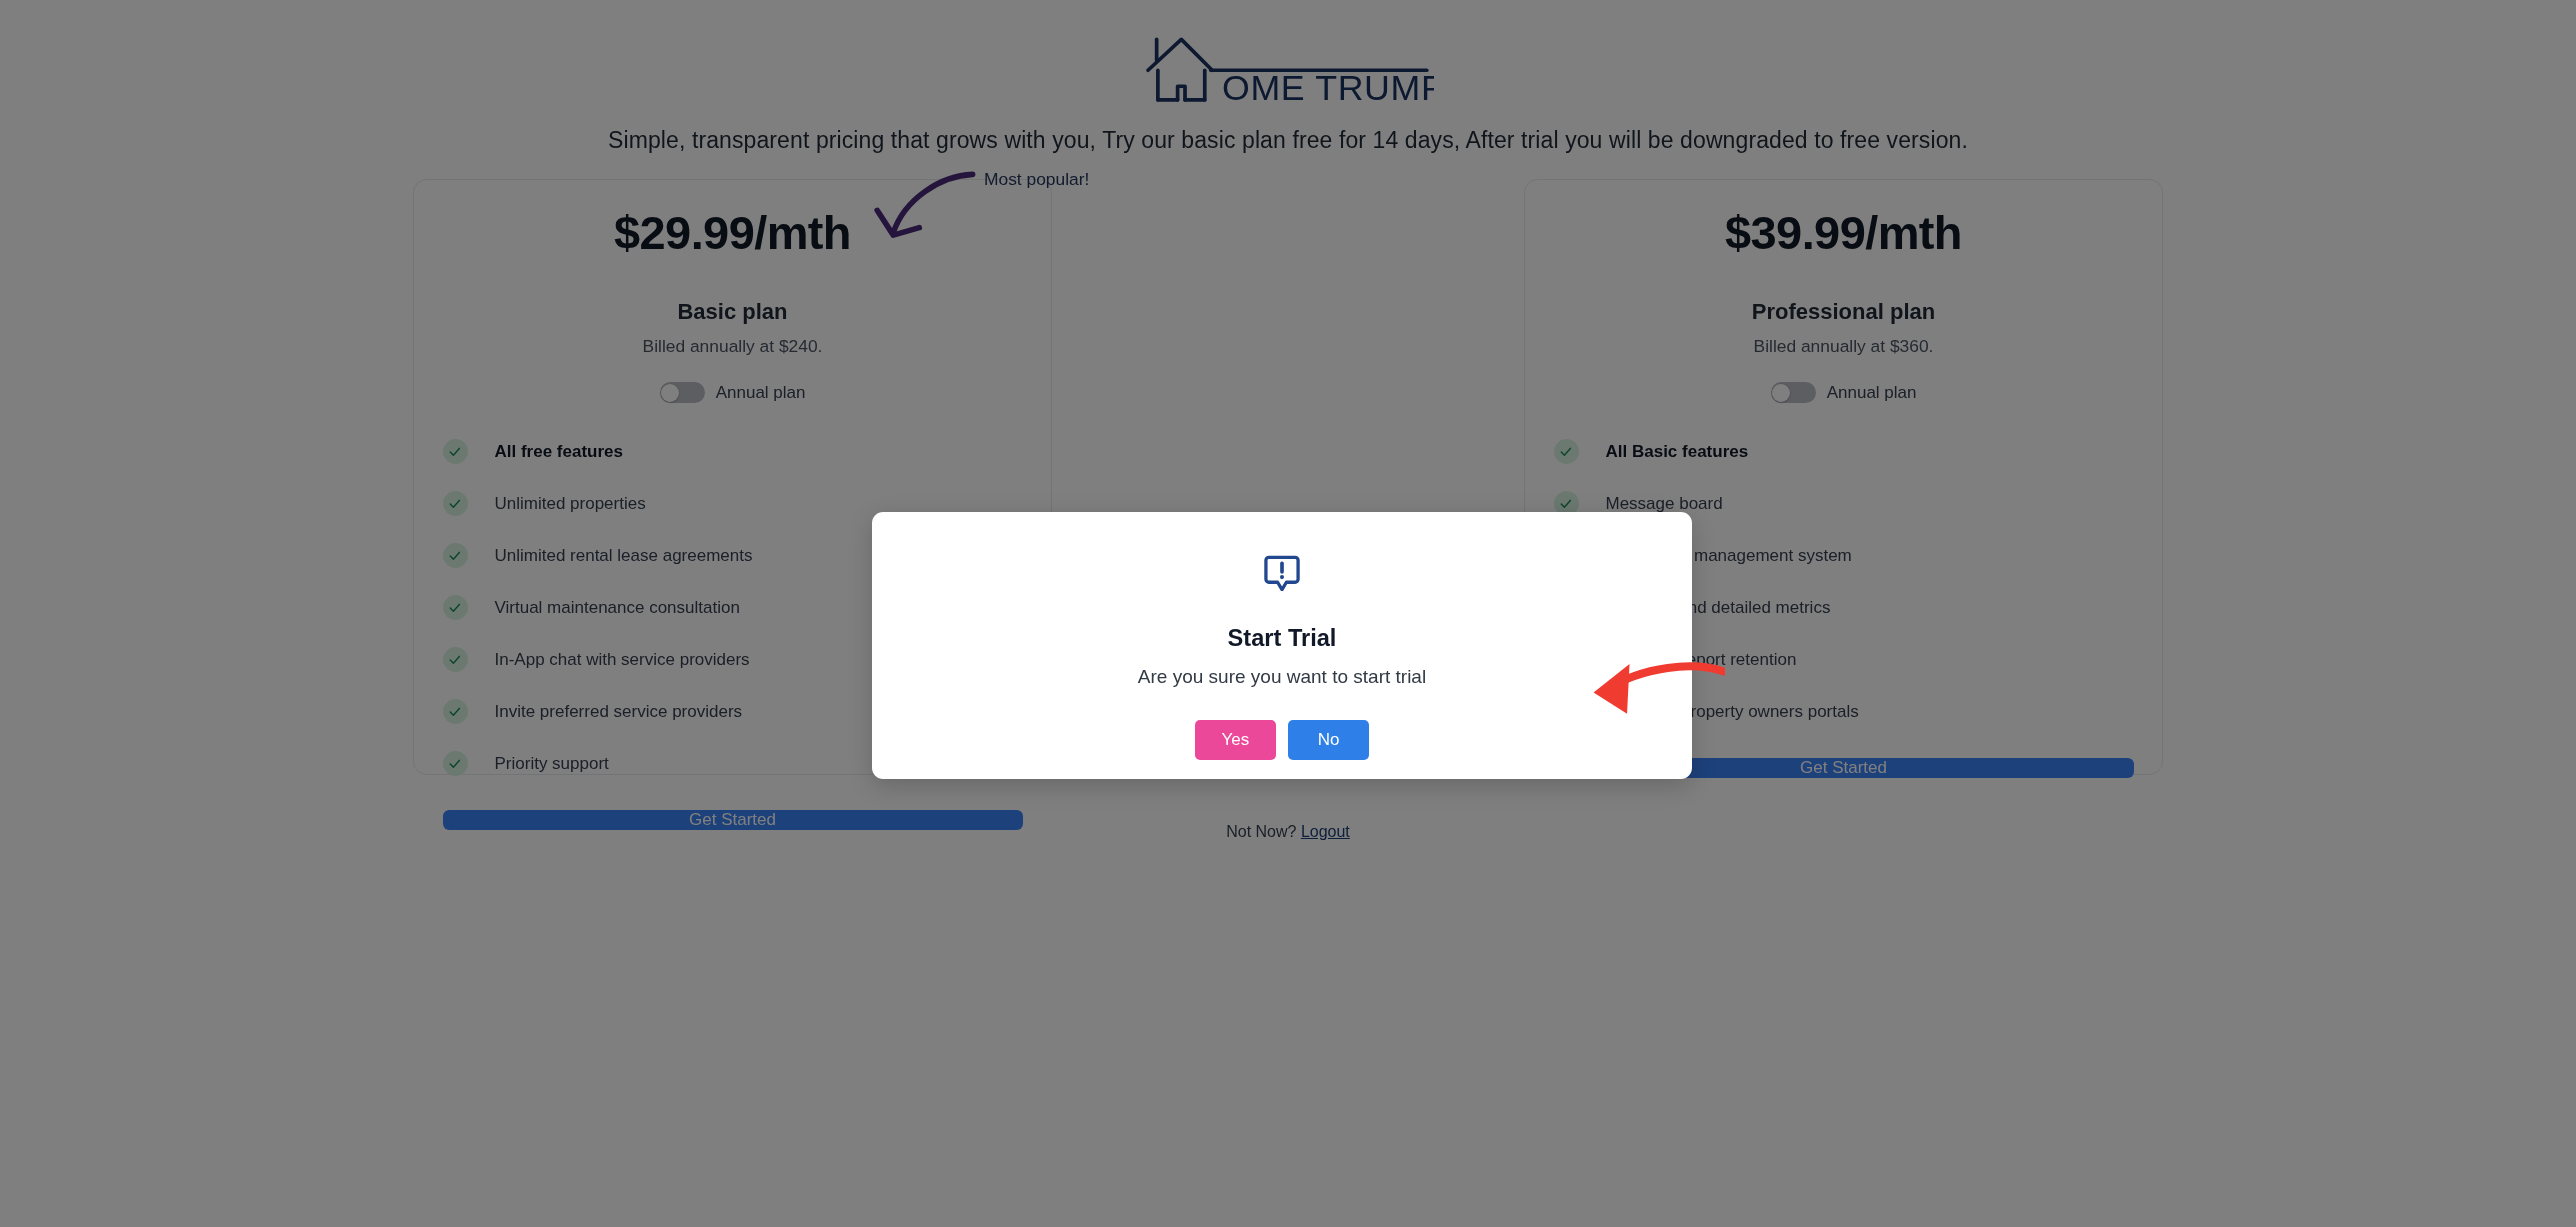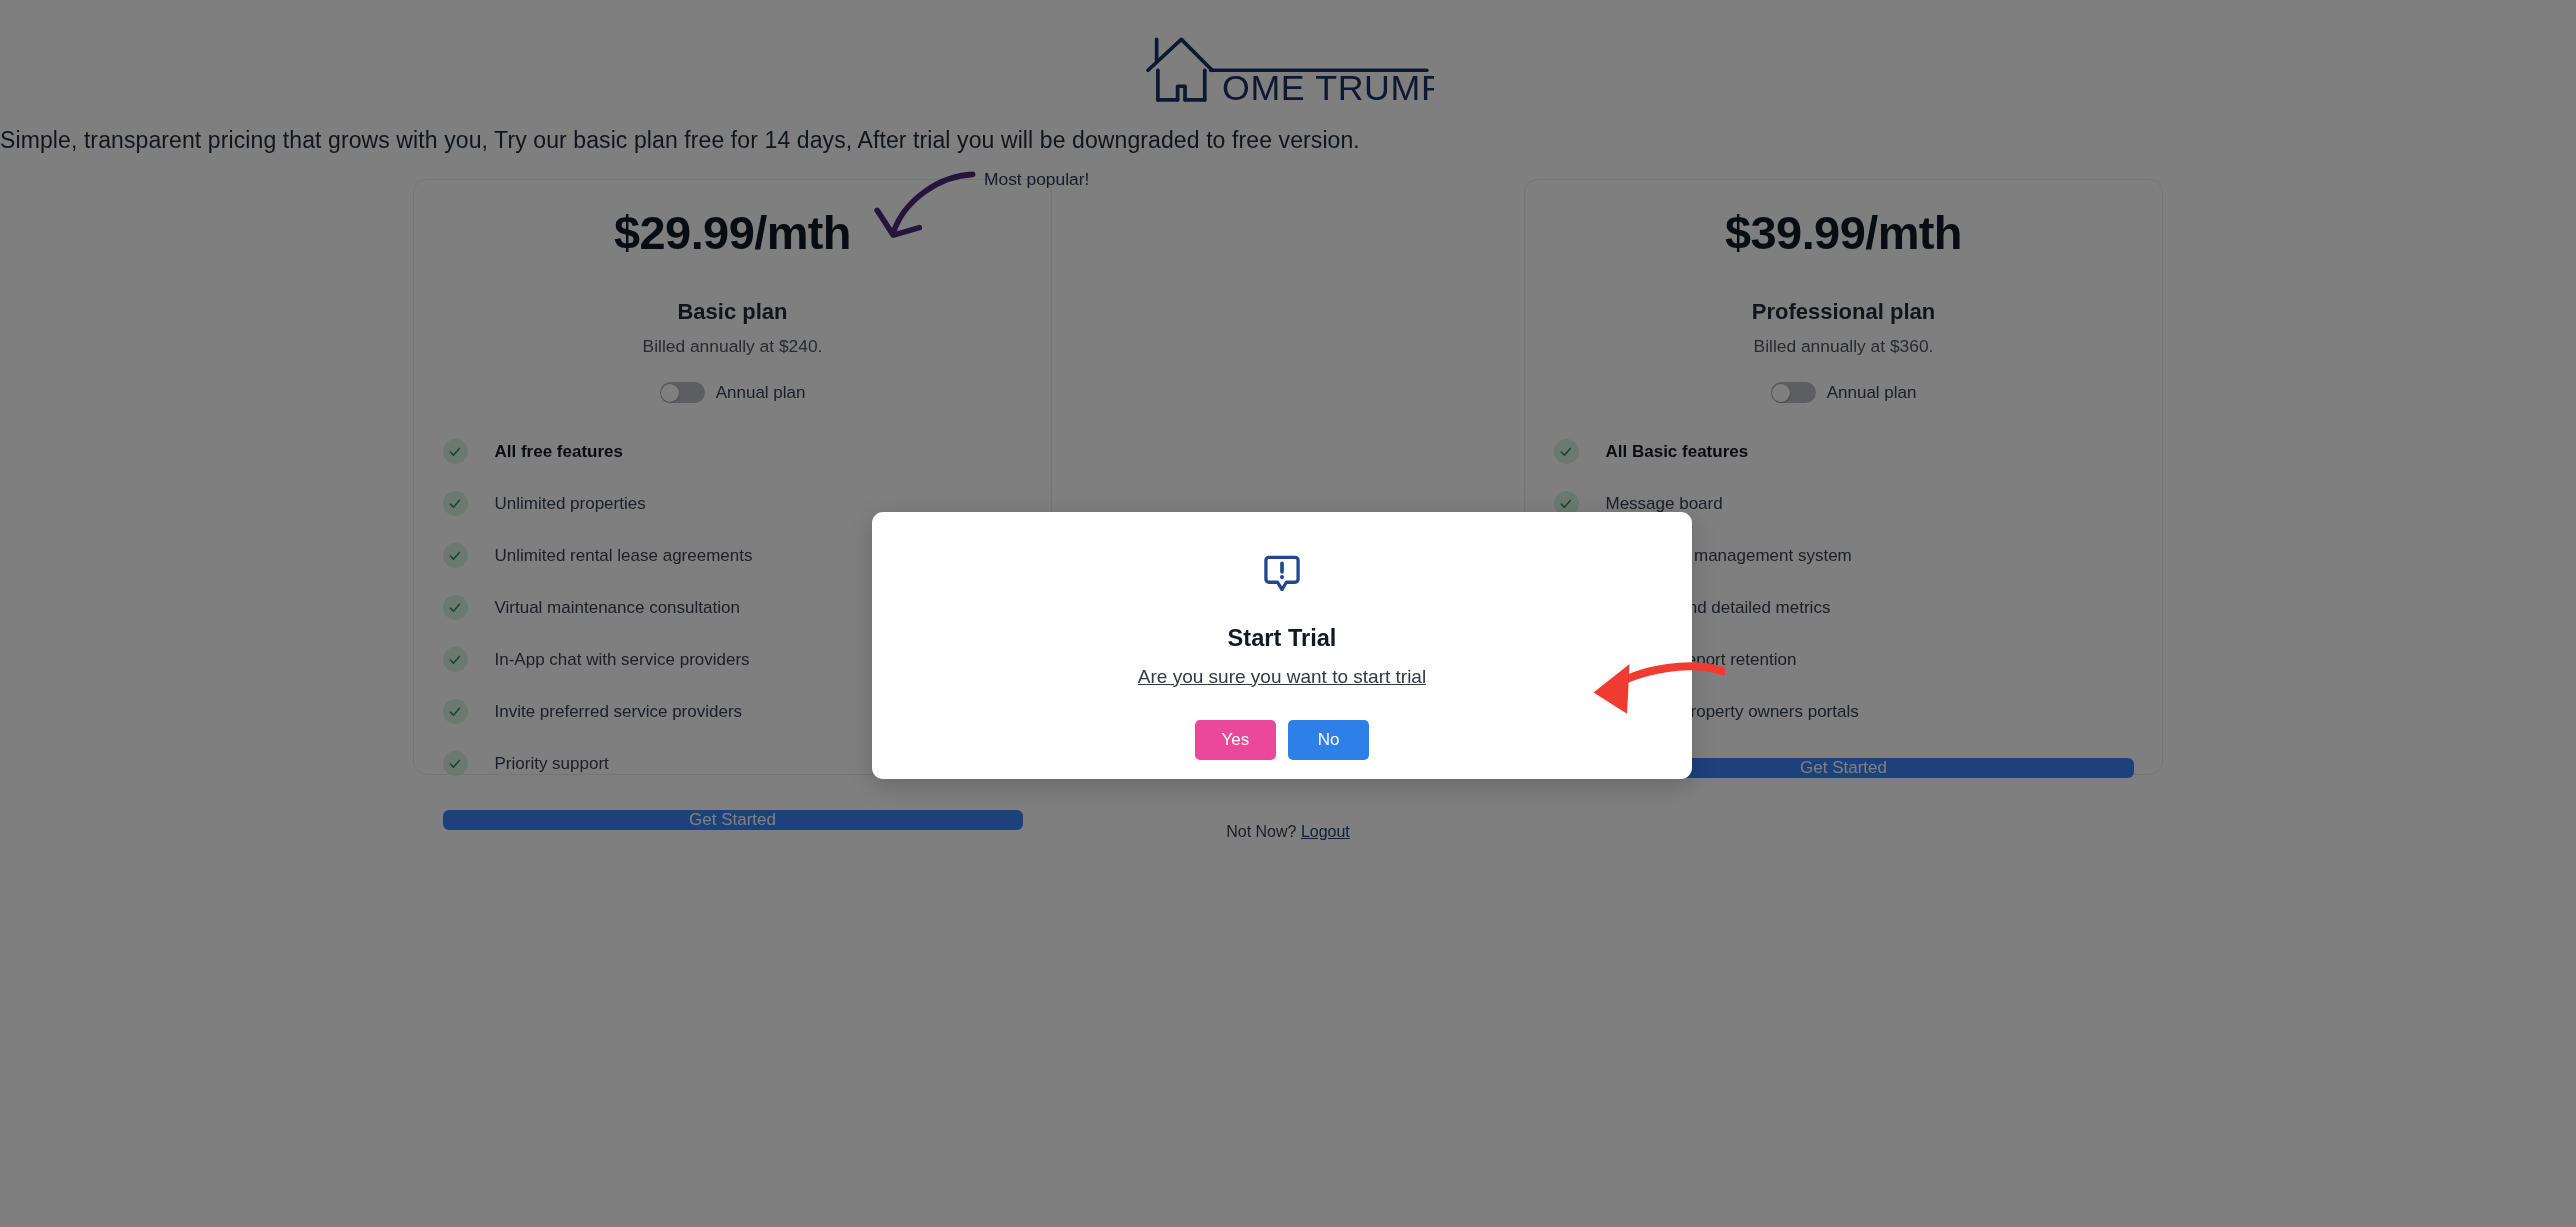--- a/index.html
+++ b/index.html
@@ -35,21 +35,21 @@
   
   .brand {
     display: flex;
     justify-content: center;
     align-items: flex-end;
     height: 87px;
   }
   .brand-mark { display: block; }
 
   .tagline {
-    text-align: left;
+    text-align: center;
     font-size: 23px;
     color: #1f2a37;
     margin-top: 21px;
     letter-spacing: 0.1px;
   }
 
   
   .annot-popular {
     position: absolute;
     left: 866px;
@@ -228,21 +228,20 @@
   .modal-title {
     margin-top: 32px;
     font-size: 23.6px;
     font-weight: 700;
     color: #111827;
   }
   .modal-text {
     margin-top: 13.6px;
     font-size: 19px;
     color: #313a45;
-    text-decoration: underline;
   }
   .modal-actions {
     margin-top: 32px;
     display: flex;
     gap: 12.4px;
   }
   .btn {
     border: none;
     border-radius: 5px;
     color: #ffffff;

